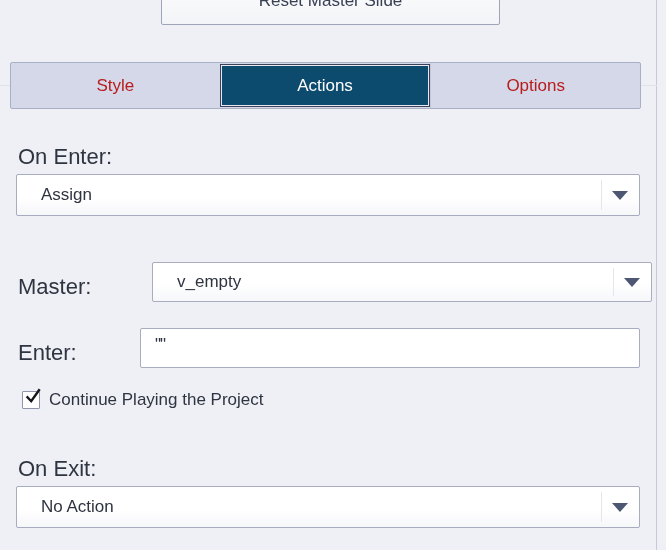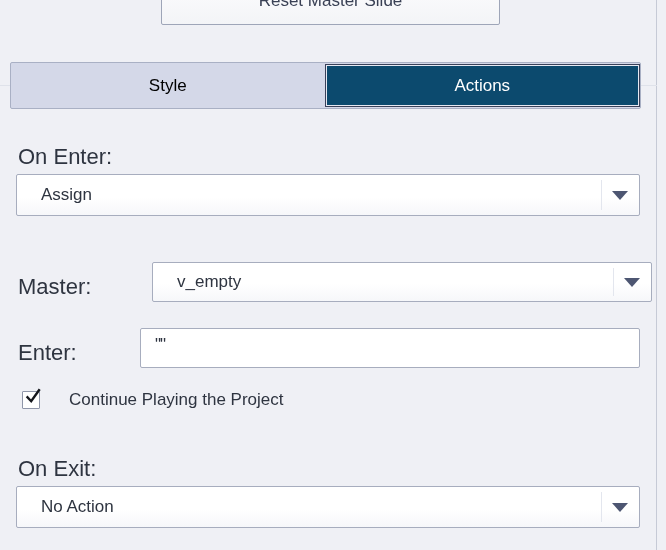--- a/index.html
+++ b/index.html
@@ -76,21 +76,21 @@
     background: #d4d8e8;
     border: 1px solid #a9b0c4;
     border-radius: 2px;
   }
   .tab {
     flex: 1 1 0;
     display: flex;
     align-items: center;
     justify-content: center;
     font-size: 17px;
-    color: #000000;
+    color: #b91c1c;
     box-sizing: border-box;
     height: 100%;
     white-space: nowrap;
     user-select: none;
   }
   .tab.sep-left { border-left: 1px solid #c1c6d8; }
   .tab.active {
     background: #0c4a6e;
     color: #ffffff;
     border: 1px solid #3a4159;
@@ -177,21 +177,20 @@
     letter-spacing: -1px;
     position: relative;
     top: -3px;
   }
 
   
   .checkrow {
     position: absolute;
     display: flex;
     align-items: center;
-    gap: 20px;
   }
   .checkbox {
     width: 18px;
     height: 18px;
     box-sizing: border-box;
     background: #ffffff;
     border: 1px solid #8f96a9;
     border-radius: 1px;
     position: relative;
     flex: 0 0 auto;
@@ -219,20 +218,23 @@
 
 <div class="rule-left"></div>
 <div class="rule-right"></div>
 
 <div class="tabstrip">
   <div class="tab">
     <span>Style</span>
   </div>
   <div class="tab active sep-left">
     <span>Actions</span>
+  </div>
+  <div class="tab sep-left">
+    <span>Options</span>
   </div>
 </div>
 
 <div class="form">
 
   <div class="field-label" style="left:18px; top:26px;">On Enter:</div>
 
   <div class="combo" style="left:16px; top:56px; width:624px; height:42px;">
     <span class="combo-value">Assign</span>
     <span class="combo-arrow-wrap">

